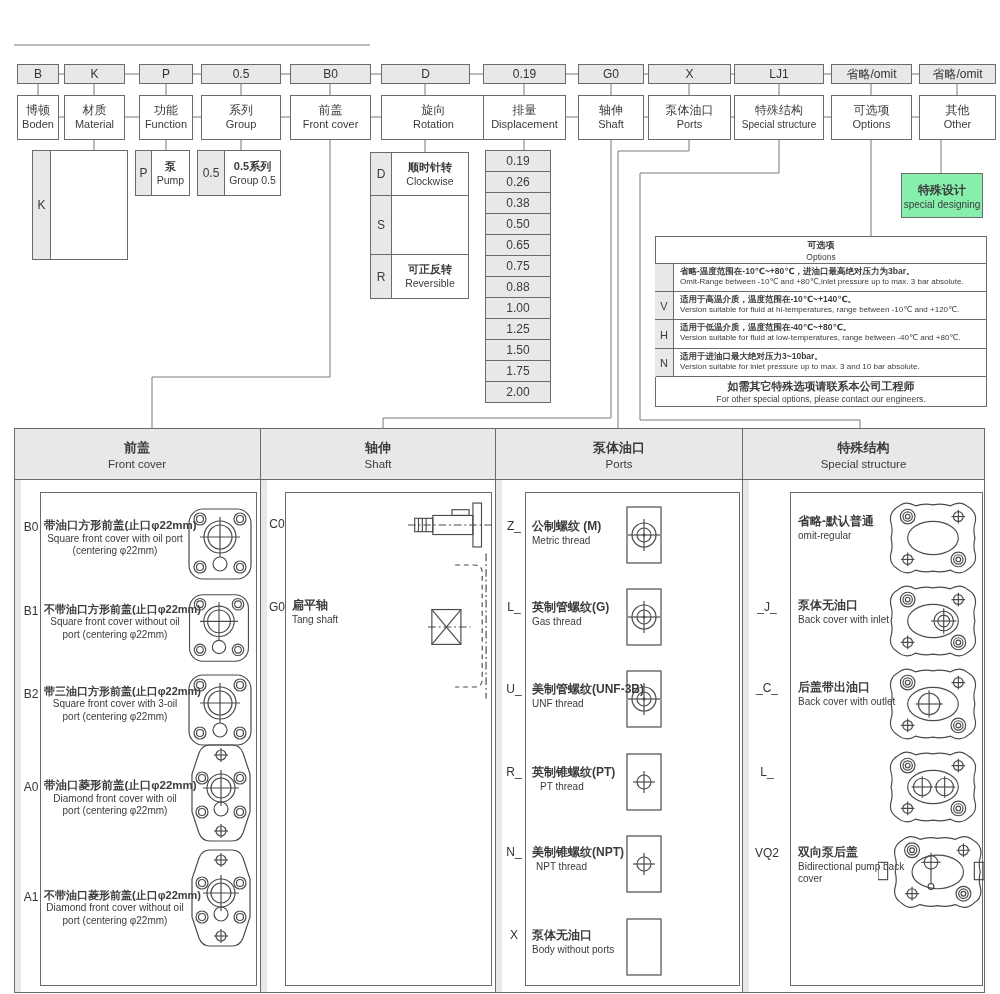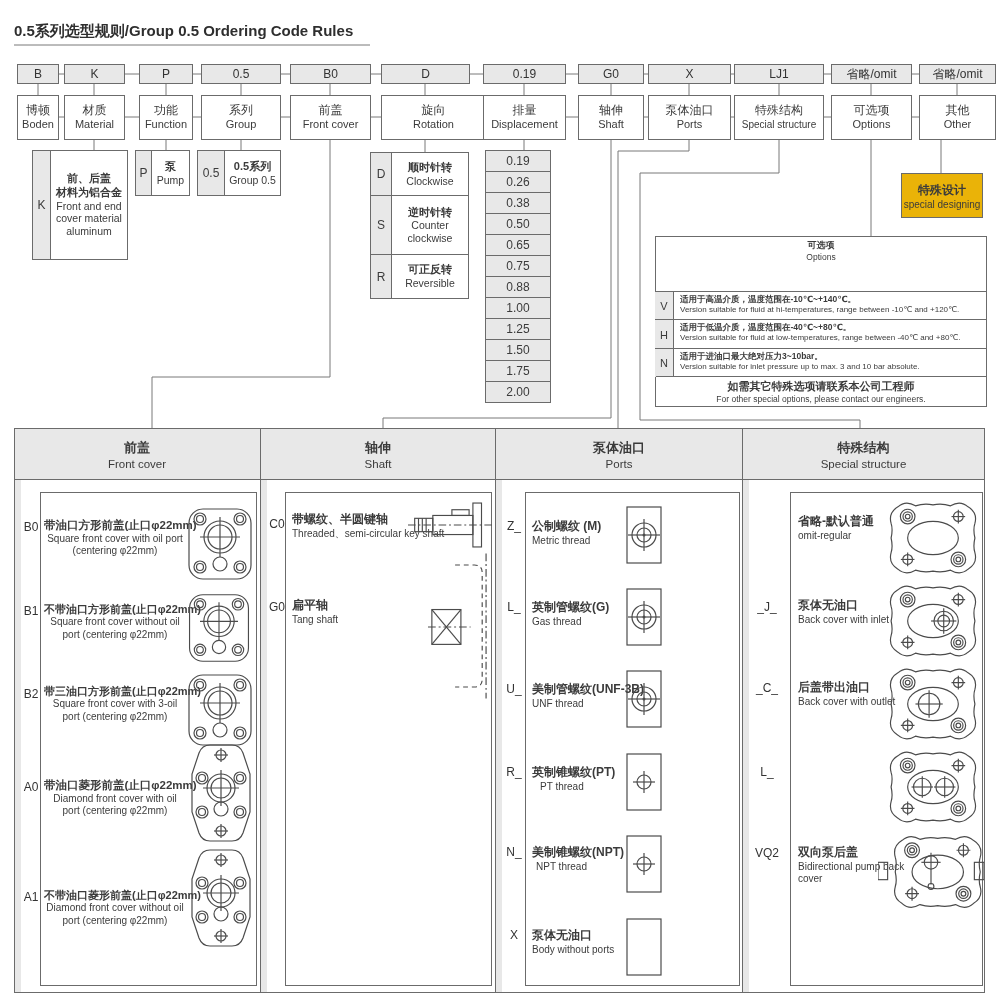--- a/index.html
+++ b/index.html
@@ -148,21 +148,20 @@
     <path d="M38 84 V95 M94 84 V95 M166 84 V95 M241 84 V95 M330 84 V95 M425 84 V95 M524 84 V95 M611 84 V95 M689 84 V95 M779 84 V95 M871 84 V95 M957 84 V95"></path>
     <path d="M94 140 V150 M166 140 V150 M241 140 V150 M425 140 V152 M524 140 V150"></path>
     <path d="M330 140 V377 H152 V428"></path>
     <path d="M611 140 V418 H383 V428"></path>
     <path d="M689 140 V151 H618 V428"></path>
     <path d="M779 140 V173 H640 V420 H860 V428"></path>
     <path d="M871 140 V236"></path>
     <path d="M941 140 V173"></path>
   </svg>
 
-  <div class="abs title" style="left:14px;top:22px">0.5系列选型规则/Group 0.5 Ordering Code Rules</div>
 
   <div class="abs cb" style="left:17px;width:42px">B</div>
   <div class="abs cb" style="left:64px;width:61px">K</div>
   <div class="abs cb" style="left:139px;width:54px">P</div>
   <div class="abs cb" style="left:201px;width:80px">0.5</div>
   <div class="abs cb" style="left:290px;width:81px">B0</div>
   <div class="abs cb" style="left:381px;width:89px">D</div>
   <div class="abs cb" style="left:483px;width:83px">0.19</div>
   <div class="abs cb" style="left:578px;width:66px">G0</div>
   <div class="abs cb" style="left:648px;width:83px">X</div>
@@ -214,25 +213,20 @@
     <div class="zh">可选项</div>
     <div class="en">Options</div>
   </div>
   <div class="abs cat ctr" style="left:919px;width:77px">
     <div class="zh">其他</div>
     <div class="en">Other</div>
   </div>
 
   <div class="abs detail" style="left:32px;top:150px;width:96px;height:110px">
     <div class="strip" style="width:17px">K</div>
-    <div class="dbody">
-      <div class="dz">前、后盖
-材料为铝合金</div>
-      <div class="de">Front and end cover material aluminum</div>
-    </div>
   </div>
   <div class="abs detail" style="left:135px;top:150px;width:55px;height:46px">
     <div class="strip" style="width:15px">P</div>
     <div class="dbody">
       <div class="dz">泵</div>
       <div class="de">Pump</div>
     </div>
   </div>
   <div class="abs detail" style="left:197px;top:150px;width:84px;height:46px">
     <div class="strip" style="width:26px">0.5</div>
@@ -244,24 +238,20 @@
 
   <div class="abs detail" style="left:370px;top:152px;width:99px;height:44px">
     <div class="strip" style="width:20px">D</div>
     <div class="dbody">
       <div class="dz">顺时针转</div>
       <div class="de">Clockwise</div>
     </div>
   </div>
   <div class="abs detail" style="left:370px;top:195px;width:99px;height:60px">
     <div class="strip" style="width:20px">S</div>
-    <div class="dbody">
-      <div class="dz">逆时针转</div>
-      <div class="de" style="width:70px">Counter clockwise</div>
-    </div>
   </div>
   <div class="abs detail" style="left:370px;top:254px;width:99px;height:45px">
     <div class="strip" style="width:20px">R</div>
     <div class="dbody">
       <div class="dz">可正反转</div>
       <div class="de">Reversible</div>
     </div>
   </div>
 
   <div class="dispcell" style="left:485px;top:150px">0.19</div>
@@ -270,29 +260,36 @@
   <div class="dispcell" style="left:485px;top:213px">0.50</div>
   <div class="dispcell" style="left:485px;top:234px">0.65</div>
   <div class="dispcell" style="left:485px;top:255px">0.75</div>
   <div class="dispcell" style="left:485px;top:276px">0.88</div>
   <div class="dispcell" style="left:485px;top:297px">1.00</div>
   <div class="dispcell" style="left:485px;top:318px">1.25</div>
   <div class="dispcell" style="left:485px;top:339px">1.50</div>
   <div class="dispcell" style="left:485px;top:360px">1.75</div>
   <div class="dispcell" style="left:485px;top:381px">2.00</div>
 
-  <div class="abs b ctr" style="left:901px;top:173px;width:82px;height:45px;background:#eab308">
+  <div class="abs b ctr" style="left:901px;top:173px;width:82px;height:45px;background:#86efac">
     <div style="font-size:12px;font-weight:bold">特殊设计</div>
     <div style="font-size:10px">special designing</div>
   </div>
 
   <div class="abs b" style="left:655px;top:236px;width:332px;height:171px;background:#fff"></div>
   <div class="abs ctr" style="left:655px;top:239px;width:332px">
     <div style="font-size:9px;font-weight:bold">可选项</div>
     <div style="font-size:8.5px">Options</div>
+  </div>
+  <div class="orow" style="top:263px;height:28px">
+    <div class="ocode"></div>
+    <div class="otext">
+      <div class="zh">省略-温度范围在-10℃~+80℃，进油口最高绝对压力为3bar。</div>
+      <div class="en">Omit-Range between -10℃ and +80℃,inlet pressure up to max. 3 bar absolute.</div>
+    </div>
   </div>
   <div class="orow" style="top:291px;height:28px">
     <div class="ocode">V</div>
     <div class="otext">
       <div class="zh">适用于高温介质，温度范围在-10℃~+140℃。</div>
       <div class="en">Version suitable for fluid at hi-temperatures, range between -10℃ and +120℃.</div>
     </div>
   </div>
   <div class="orow" style="top:319px;height:29px">
     <div class="ocode">H</div>
@@ -388,24 +385,20 @@
     <div class="rt" style="font-size:11px">不带油口菱形前盖(止口φ22mm)</div>
     <div class="re">Diamond front cover without oil port (centering φ22mm)</div>
   </div>
   <svg class="draw" style="left:190px;top:846px" width="62" height="104">
       <use href="#dia-cover"></use>
     </svg>
 
   <div class="gcode" style="left:262px;top:517px">C0</div>
   <div class="gcode" style="left:262px;top:600px">G0</div>
 
-  <div class="rowtxt left" style="left:292px;top:512px;width:160px">
-    <div class="rt">带螺纹、半圆键轴</div>
-    <div class="re">Threaded、semi-circular key shaft</div>
-  </div>
   <svg class="draw" style="left:408px;top:500px" width="84" height="50">
       <use href="#shaft-c0"></use>
     </svg>
 
   <div class="rowtxt left" style="left:292px;top:598px;width:110px">
     <div class="rt">扁平轴</div>
     <div class="re">Tang shaft</div>
   </div>
   <svg class="draw" style="left:428px;top:552px" width="60" height="148">
       <use href="#shaft-g0"></use>

